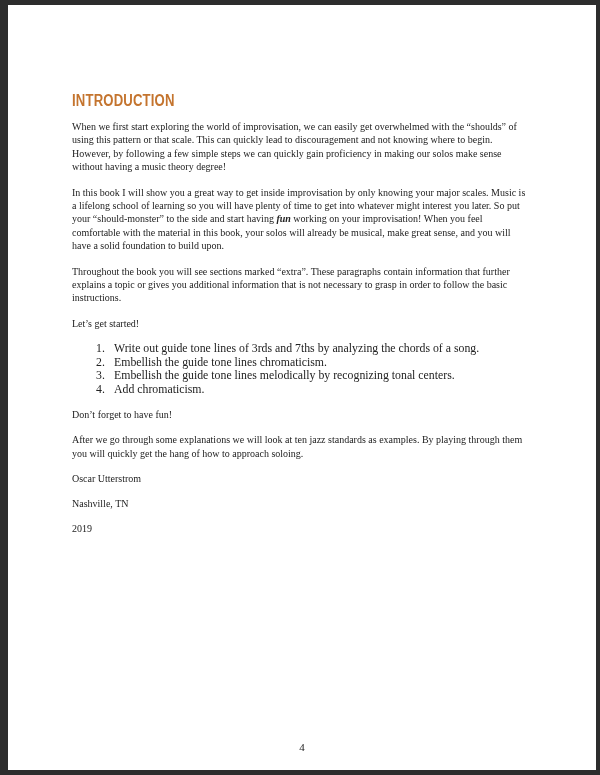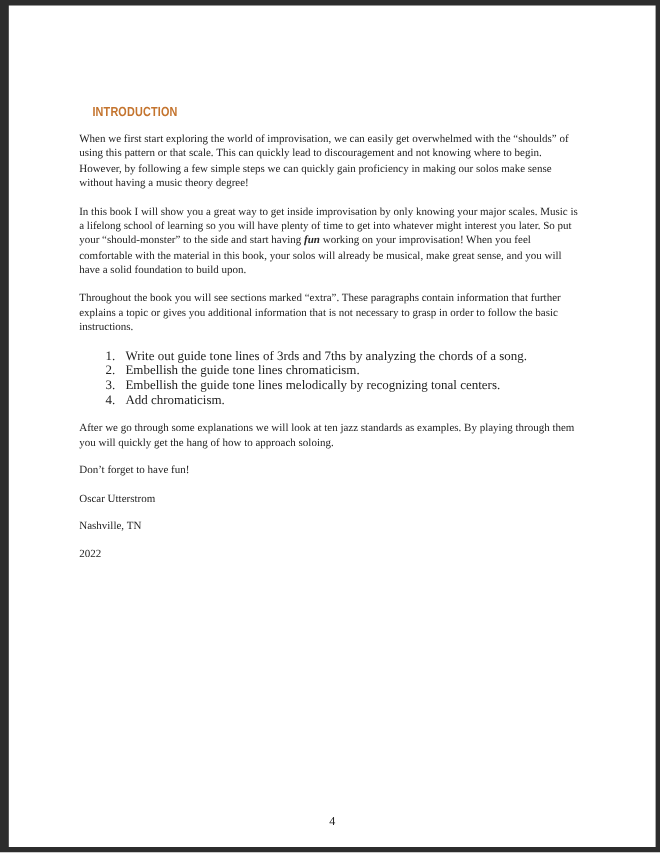--- a/index.html
+++ b/index.html
@@ -19,25 +19,25 @@
   }
   .content {
     position: absolute;
     left: 64px;   
     top: 88px;    
     width: 458px;
   }
   h1.section-heading {
     font-family: "Liberation Sans", sans-serif;
     font-weight: bold;
-    font-size: 12px;
+    font-size: 16px;
     line-height: 16px;
     color: #c4742e;
     letter-spacing: 0.2px;
-    margin: 0 0 11px 12px;
+    margin: 0 0 11px 0;
   }
   h1.section-heading > span {
     display: inline-block;
     transform: scaleX(0.82);
     transform-origin: left center;
     white-space: nowrap;
   }
   p.body-text {
     font-size: 10px;
     line-height: 13.4px;
@@ -81,20 +81,21 @@
     <h1 class="section-heading">
       <span>INTRODUCTION</span>
     </h1>
 
     <p class="body-text">When we first start exploring the world of improvisation, we can easily get overwhelmed with the “shoulds” of using this pattern or that scale. This can quickly lead to discouragement and not knowing where to begin. However, by following a few simple steps we can quickly gain proficiency in making our solos make sense without having a music theory degree!</p>
 
     <p class="body-text"><span>In this book I will show you a great way to get inside improvisation by only knowing your major scales. Music is a lifelong school of learning so you will have plenty of time to get into whatever might interest you later. So put your “should-monster” to the side and start having </span><em>fun</em><span> working on your improvisation! When you feel comfortable with the material in this book, your solos will already be musical, make great sense, and you will have a solid foundation to build upon.</span></p>
 
     <p class="body-text">Throughout the book you will see sections marked “extra”. These paragraphs contain information that further explains a topic or gives you additional information that is not necessary to grasp in order to follow the basic instructions.</p>
 
+    <p class="body-text">Let’s get started!</p>
 
 
     <ol class="steps">
       <li>
           <span class="marker">1.</span>
           <span>Write out guide tone lines of 3rds and 7ths by analyzing the chords of a song.</span>
         </li>
       <li>
           <span class="marker">2.</span>
           <span>Embellish the guide tone lines chromaticism.</span>
@@ -102,28 +103,28 @@
       <li>
           <span class="marker">3.</span>
           <span>Embellish the guide tone lines melodically by recognizing tonal centers.</span>
         </li>
       <li>
           <span class="marker">4.</span>
           <span>Add chromaticism.</span>
         </li>
     </ol>
 
+    <p class="body-text">Don’t forget to have fun!</p>
+
     <p class="body-text">After we go through some explanations we will look at ten jazz standards as examples. By playing through them you will quickly get the hang of how to approach soloing.</p>
-
-    <p class="body-text">Don’t forget to have fun!</p>
 
     <div class="signature">
       <p class="body-text">Oscar Utterstrom</p>
       <p class="body-text">Nashville, TN</p>
-      <p class="body-text">2022</p>
+      <p class="body-text">2019</p>
     </div>
 
   </main>
 
   <footer class="page-footer">
     <span>4</span>
   </footer>
 </div>
 
 </body></html>

